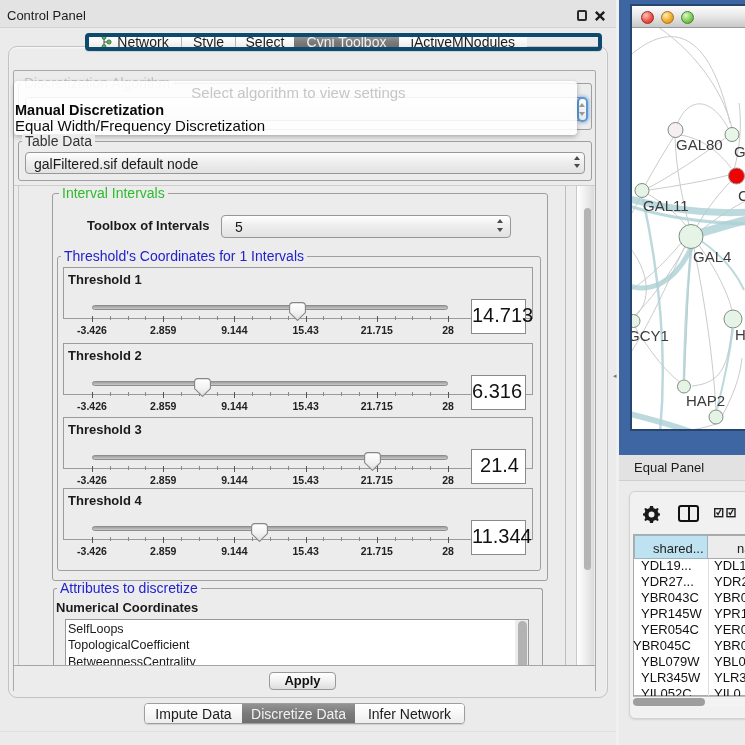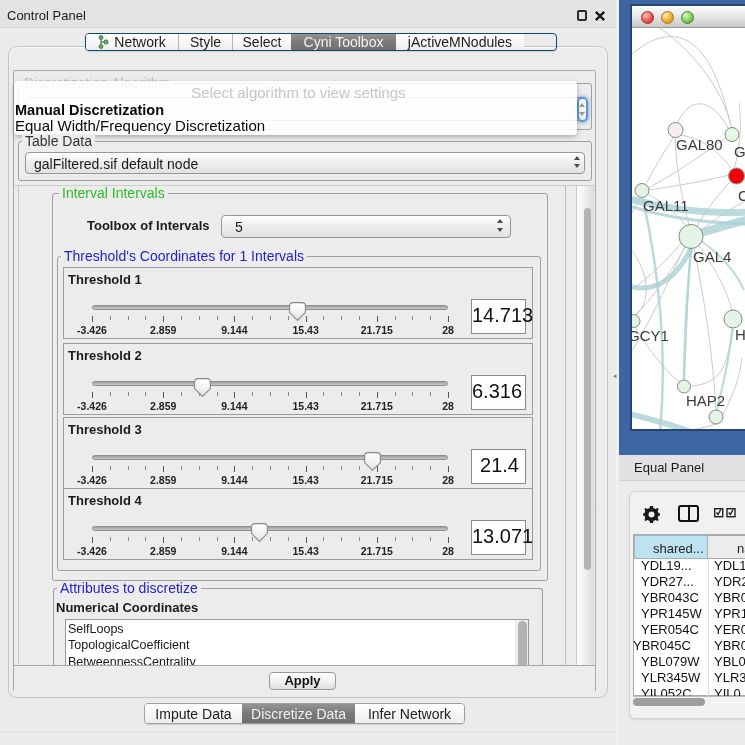--- a/index.html
+++ b/index.html
@@ -4,21 +4,21 @@
 * { margin:0; padding:0; box-sizing:border-box; }
 html,body { width:745px; height:745px; overflow:hidden; }
 body { font-family:"Liberation Sans", sans-serif; background:#ebebeb; position:relative; }
 .abs { position:absolute; }
 .grp { position:absolute; border:1px solid #9f9f9f; border-radius:3px; }
 .grptitle { position:absolute; background:#ececec; padding:0 3px; font-size:14px; line-height:14px; color:#333; white-space:nowrap; }
 .combo { position:absolute; background:linear-gradient(#ffffff,#eeeeee 45%,#e2e2e2); border:1px solid #979797; border-radius:4px; }
 .ctext { position:absolute; font-size:14px; color:#1a1a1a; white-space:nowrap; }
 .tri-u { position:absolute; width:0; height:0; border-left:3.5px solid transparent; border-right:3.5px solid transparent; border-bottom:4.5px solid #4a4a4a; }
 .tri-d { position:absolute; width:0; height:0; border-left:3.5px solid transparent; border-right:3.5px solid transparent; border-top:4.5px solid #4a4a4a; }
-.thpanel { position:absolute; left:63px; width:470px; height:72px; background:#ececec; border:1px solid #9b9b9b;padding-left:16px; }
+.thpanel { position:absolute; left:63px; width:470px; height:52px; background:#ececec; border:1px solid #9b9b9b;padding-left:16px; }
 .thtitle { position:absolute; left:4px; top:4px; font-size:13px; font-weight:bold; color:#1a1a1a; }
 .track { position:absolute; left:28px; top:37px; width:356px; height:5px; background:linear-gradient(#9e9e9e,#c9c9c9); border:1px solid #8d8d8d; border-radius:3px; }
 .vbox { position:absolute; left:407px; top:31px; width:55px; height:35px; background:#ffffff; border:1px solid #8a8a8a; font-size:20px; color:#111; text-align:right; line-height:30px; padding-right:6px; }
 .tick { position:absolute; width:1px; background:#555; }
 .tlabel { position:absolute; top:56px; font-size:10.5px; font-weight:bold; color:#222; transform:translateX(-50%); white-space:nowrap; }
 .thumb { position:absolute; }
 .seg { height:100%; display:flex; align-items:center; justify-content:center; font-size:14px; color:#1c1c1c; background:linear-gradient(#ffffff,#f7f7f7 50%,#ededed); white-space:nowrap; }
 .segsel { background:linear-gradient(#939393,#7a7a7a 50%,#6f6f6f); color:#f2f2f2; }
 .segsep { width:1px; height:100%; background:#b5b5b5; }
 </style></head>
@@ -32,21 +32,21 @@
     <path d="M2 0 L6 4 L10 0 L12 2 L8 6 L12 10 L10 12 L6 8 L2 12 L0 10 L4 6 L0 2 Z" fill="#1c1c1c"></path>
   </svg>
 
 <div class="abs" style="left:616px;top:0;width:4px;height:745px;background:#f0f0f0;"></div>
 <div class="abs" style="left:613px;top:372px;width:4px;height:7px;color:#777;font-size:7px;line-height:7px;">◂</div>
 
 <div class="abs" style="left:8px;top:46px;width:600px;height:652px;background:#ececec;border:1px solid #c2c2c2;border-radius:9px;box-shadow:inset 0 1px 2px rgba(255,255,255,0.8);"></div>
 
 <div class="abs" style="left:13px;top:70px;width:583px;height:622px;background:#ececec;border:1px solid #a9a9a9;border-radius:2px;"></div>
 
-<div class="abs" style="left:85px;top:33px;width:472px;height:18px;display:flex;border:1px solid #0c4a6e;border-radius:4px;overflow:hidden;box-shadow:0 1px 1px rgba(0,0,0,0.12);">
+<div class="abs" style="left:85px;top:33px;width:517px;height:18px;display:flex;border:4px solid #0c4a6e;border-radius:4px;overflow:hidden;box-shadow:0 1px 1px rgba(0,0,0,0.12);">
   <div class="seg" style="width:92px;"><svg width="11" height="14" viewBox="0 0 11 14" style="margin-right:5px;">
         <path d="M3 3 L3 11 M3 7 L8 7" stroke="#4a4a4a" stroke-width="1" fill="none"></path>
         <circle cx="3" cy="2.5" r="1.9" fill="#63b05e" stroke="#35703a" stroke-width="0.9"></circle>
         <circle cx="3" cy="11.5" r="1.9" fill="#63b05e" stroke="#35703a" stroke-width="0.9"></circle>
         <circle cx="8" cy="7" r="2.1" fill="#63b05e" stroke="#35703a" stroke-width="0.9"></circle>
       </svg>Network</div>
   <div class="segsep"></div>
   <div class="seg" style="width:53px;">Style</div>
   <div class="segsep"></div>
   <div class="seg" style="width:58px;">Select</div>
@@ -248,21 +248,21 @@
   <svg class="thumb" style="left:186.5px;top:33.5px;" width="17" height="19" viewBox="0 0 17 19">
     <defs>
         <linearGradient id="g492" x1="0" y1="0" x2="0" y2="1">
           <stop offset="0" stop-color="#ffffff"></stop>
           <stop offset="0.55" stop-color="#f2f2f2"></stop>
           <stop offset="1" stop-color="#dedede"></stop>
         </linearGradient>
       </defs>
     <path d="M4 0.6 L13 0.6 Q16.4 0.6 16.4 4 L16.4 10.6 L8.5 18.4 L0.6 10.6 L0.6 4 Q0.6 0.6 4 0.6 Z" fill="url(#g492)" stroke="#868686" stroke-width="1.1"></path>
   </svg>
-  <div class="vbox">13.071</div>
+  <div class="vbox">11.344</div>
 </div>
 
 <div class="grp" style="left:53px;top:588px;width:490px;height:85px;border-bottom:none;border-radius:3px 3px 0 0;"></div>
 <div class="grptitle" style="left:57px;top:581px;color:#2222cc;">Attributes to discretize</div>
 <div class="abs" style="left:56px;top:600px;font-size:13px;font-weight:bold;color:#1a1a1a;">Numerical Coordinates</div>
 <div class="abs" style="left:65px;top:619px;width:464px;height:46px;background:#ffffff;border:1px solid #989898;border-bottom:none;"></div>
 <div class="abs" style="left:68px;top:621.5px;font-size:12.5px;color:#1a1a1a;">SelfLoops</div>
 <div class="abs" style="left:68px;top:638px;font-size:12.5px;color:#1a1a1a;">TopologicalCoefficient</div>
 <div class="abs" style="left:68px;top:654.5px;font-size:12.5px;color:#1a1a1a;">BetweennessCentrality</div>
 <div class="abs" style="left:515px;top:620px;width:13px;height:45px;background:#ededed;"></div>

